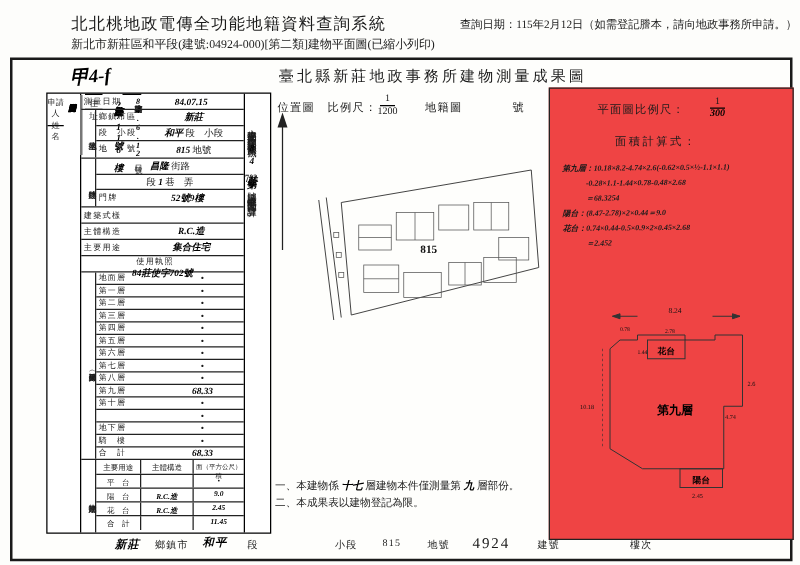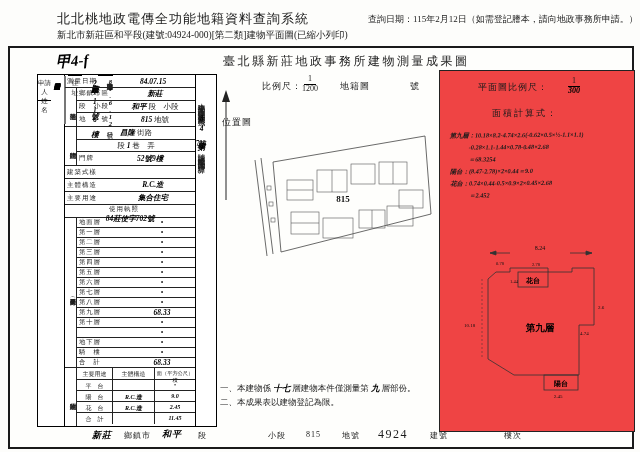--- a/index.html
+++ b/index.html
@@ -245,21 +245,21 @@
         </div>
       </div>
 
       <div class="colC">
         <div class="vtext" id="side-strip">
           <span class="printed">本建物平面圖及建物面積係依使用執照</span><span class="hw">84莊使字第</span><span class="num702">702</span><span class="printed">號設計圖或竣工平面圖轉繪計算</span>
         </div>
       </div>
     </div>
 
-    <div class="abs mid-label" style="left:212px;top:32px;margin-top:36px;">位置圖</div>
+    <div class="abs mid-label" style="left:212px;top:32px;">位置圖</div>
     <div class="abs mid-label" style="left:252px;top:32px;">比例尺：</div>
     <div class="abs frac" style="left:292px;top:27px;">
       <span class="num">1</span>
       <span>1200</span>
     </div>
     <div class="abs mid-label" style="left:330px;top:32px;">地籍圖</div>
     <div class="abs mid-label" style="left:400px;top:32px;">號</div>
 
     <svg class="abs" style="left:208px;top:42px;" width="16" height="112" viewBox="0 0 16 112">
       <line x1="8" y1="10" x2="8" y2="110" stroke="#222" stroke-width="1"></line>

